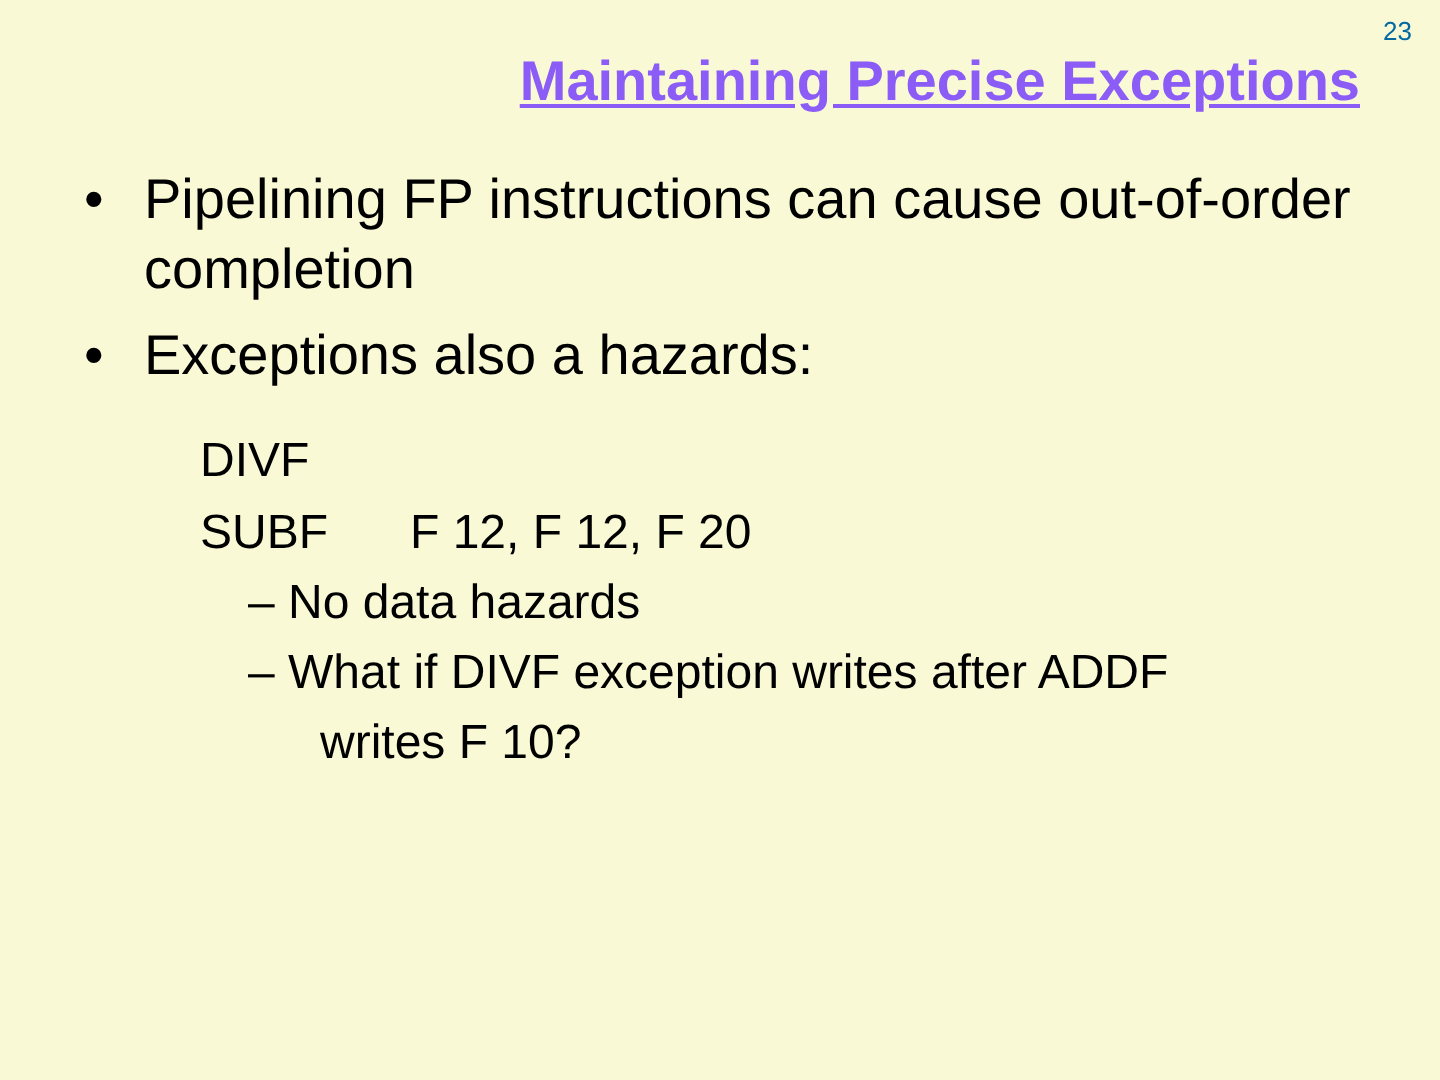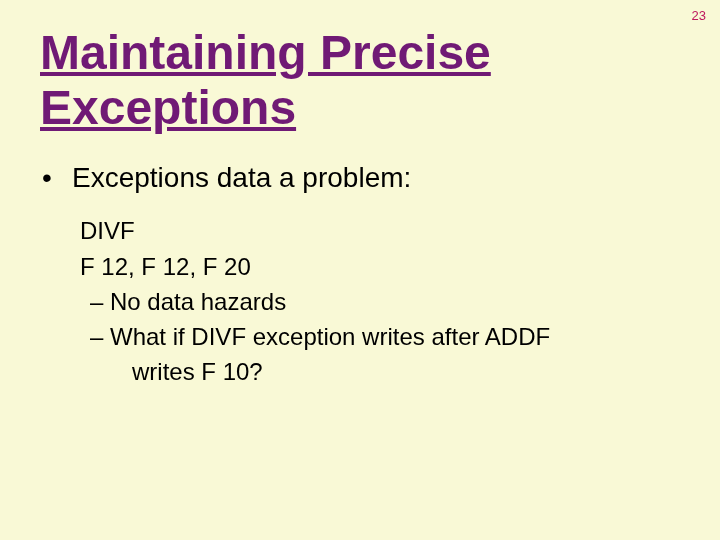--- a/index.html
+++ b/index.html
@@ -13,27 +13,27 @@
       background-color: #f9f9d6;
       font-family: Arial, Helvetica, sans-serif;
       position: relative;
       padding: 20px 40px;
     }
     .slide-number {
       position: absolute;
       top: 8px;
       right: 14px;
       font-size: 13px;
-      color: #be185d;
+      color: #0369a1;
     }
     .title {
-      text-align: left;
-      font-size: 48px;
+      text-align: right;
+      font-size: 28px;
       font-weight: bold;
-      color: #701a75;
+      color: #8b5cf6;
       text-decoration: underline;
       margin-top: 5px;
       margin-bottom: 25px;
       line-height: 1.15;
       font-family: Arial, Helvetica, sans-serif;
     }
     .main-bullets {
       list-style: none;
       padding-left: 0;
     }
@@ -47,57 +47,59 @@
     }
     .main-bullets > li::before {
       content: "•";
       position: absolute;
       left: 2px;
       top: 0;
       font-size: 28px;
     }
     .code-block {
       margin-top: 18px;
-      margin-left: 40px;
+      margin-left: 60px;
       font-size: 24px;
       line-height: 1.5;
       color: #000;
     }
     .code-row {
       display: flex;
     }
     .code-op {
       width: 105px;
     }
     .sub-note {
-      margin-left: 50px;
+      margin-left: 84px;
       font-size: 24px;
       line-height: 1.45;
       color: #000;
       padding-left: 0;
     }
     .sub-note-cont {
-      margin-left: 92px;
+      margin-left: 120px;
     }
   </style>
 </head>
 <body>
 
 <div class="slide-number">23</div>
 
 <h1 class="title">Maintaining Precise Exceptions</h1>
 
 <ul class="main-bullets">
-  <li>Exceptions data a problem:</li>
+  <li>Pipelining FP instructions can cause out-of-order completion</li>
+  <li>Exceptions also a hazards:</li>
 </ul>
 
 <div class="code-block">
   <div class="code-row">
     <span class="code-op">DIVF</span>
   </div>
   <div class="code-row">
+    <span class="code-op">SUBF</span>
     <span>F 12, F 12, F 20</span>
   </div>
 </div>
 
 <div class="sub-note">– No data hazards</div>
 <div class="sub-note">– What if DIVF exception writes after ADDF</div>
 <div class="sub-note sub-note-cont">writes F 10?</div>
 
 </body></html>

